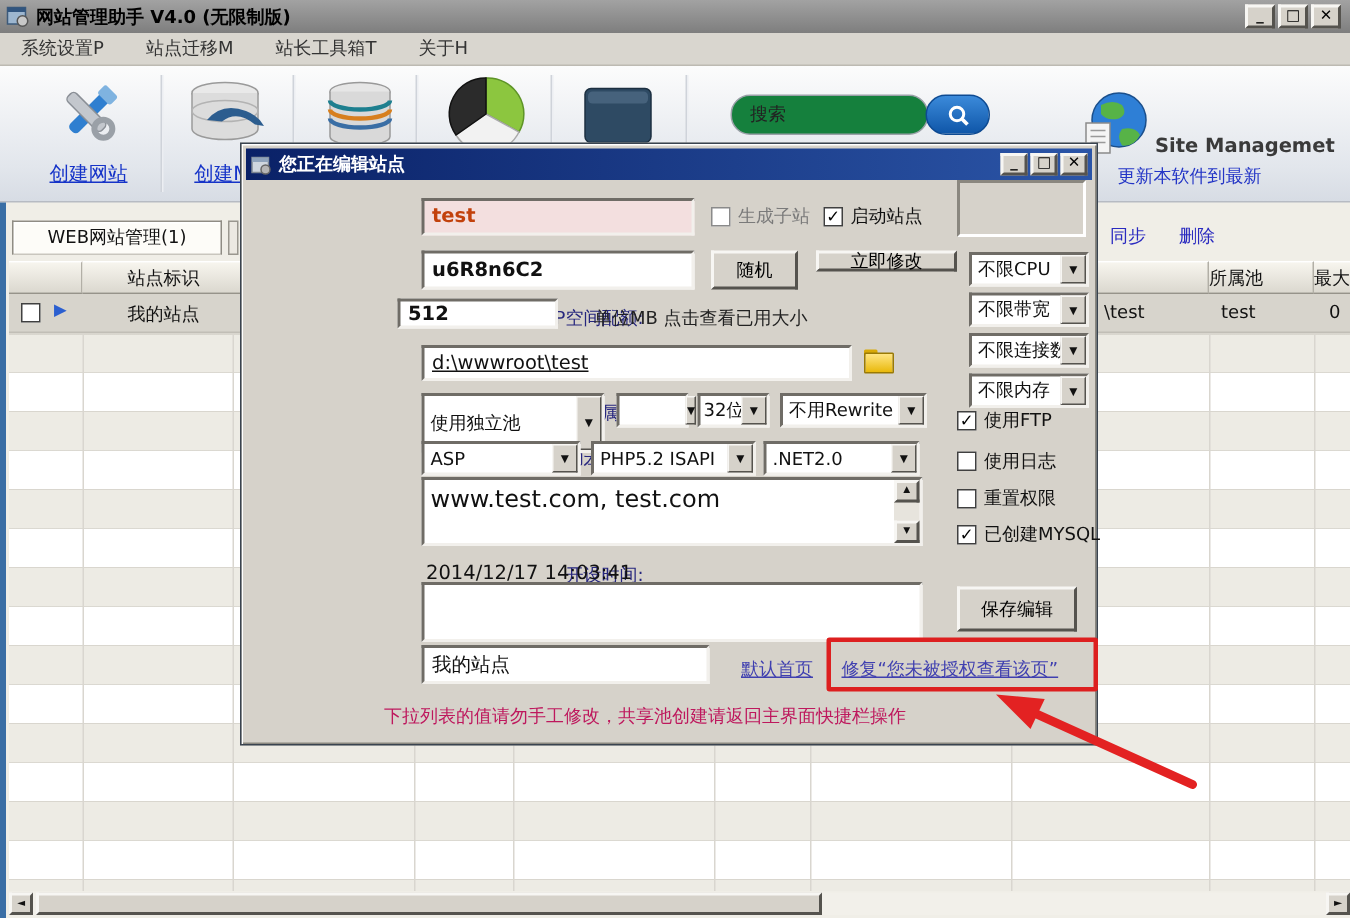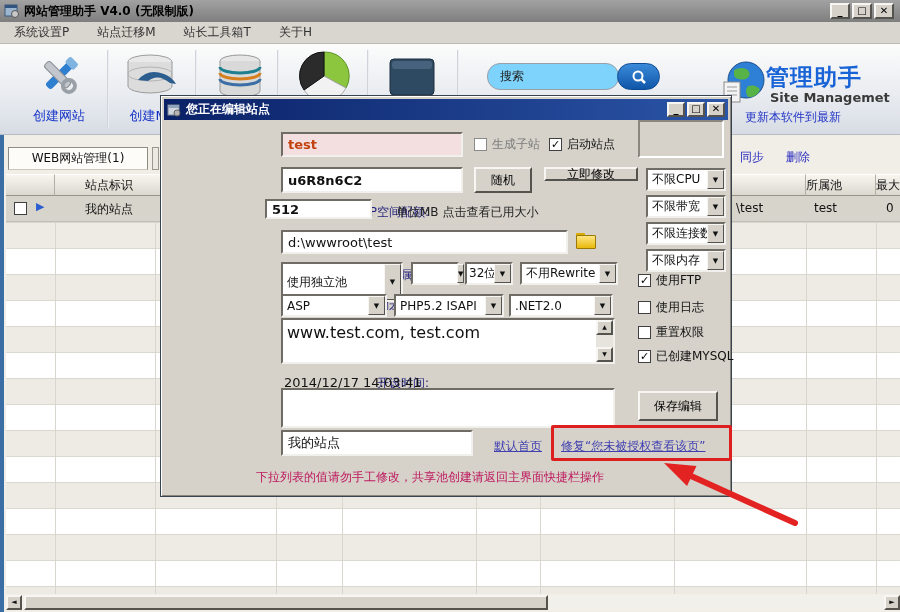--- a/index.html
+++ b/index.html
@@ -17,23 +17,23 @@
   .winbtn{ width:20px; height:16px; background:#d6d2ca; border:2px solid;
     border-color:#f7f6f3 #55534e #55534e #f7f6f3; font-size:10px; line-height:11px;
     text-align:center; font-weight:bold; color:#000; }
   .menubar{ left:0; top:22px; width:900px; height:22px; background:#d9d6cf;
     display:flex; align-items:center; gap:28px; padding-left:14px; color:#333;
     border-bottom:1px solid #bdbab2;}
   .toolbar{ left:0; top:44px; width:900px; height:91px;
     background:linear-gradient(180deg,#fcfcfc,#e2e6ec 75%,#d7dce4);
     border-bottom:1px solid #b7bbc3; }
   .tbsep{ top:50px; width:1px; height:78px; background:#eceef2; box-shadow:-1px 0 0 #cfd3da; }
-  .tbbtn{ text-align:center; color:#1533c8; }
+  .tbbtn{ text-align:center; color:#1533c8;text-decoration:underline; }
   .tbbtn .lab{ margin-top:4px; font-size:13px; }
-  .searchbox{ left:487px; top:63px; width:132px; height:27px; background:#7dd3fc;
+  .searchbox{ left:487px; top:63px; width:132px; height:27px; background:#15803d;
     border:1px solid #9aa0a8; border-radius:13px; line-height:25px; padding-left:12px; color:#222; }
   .searchbtn{ left:617px; top:63px; width:43px; height:27px; border-radius:14px;
     background:linear-gradient(180deg,#3b8ada,#0f56a8); border:1px solid #0d4a92;
     display:flex; align-items:center; justify-content:center; }
   .logo-title{ left:766px; top:62px; font-size:23px; font-weight:bold; color:#1863d6;
     letter-spacing:1px; white-space:nowrap; }
   .logo-sub{ left:770px; top:90px; font-size:13px; font-weight:bold; color:#3a3a3a; white-space:nowrap;}
   .updatelink{ left:745px; top:109px; color:#2335c6; white-space:nowrap; }
   
   .leftstrip{ left:0; top:135px; width:4px; height:477px; background:#3a6ea5; }
@@ -188,21 +188,20 @@
 
   <svg class="abs" style="left:722px; top:60px;" width="44" height="46">
     <circle cx="24" cy="20" r="18" fill="#2e7fd6" stroke="#1a4f8c"></circle>
     <path d="M12 10 q8 -4 14 0 q4 6 -2 9 q-8 2 -12 -3 z" fill="#57b347"></path>
     <path d="M26 26 q9 -2 12 4 q-4 8 -12 7 q-4 -6 0 -11z" fill="#57b347"></path>
     <rect x="2" y="22" width="16" height="20" fill="#f4f4f4" stroke="#8a8a8a"></rect>
     <line x1="5" y1="27" x2="15" y2="27" stroke="#9a9a9a"></line>
     <line x1="5" y1="31" x2="15" y2="31" stroke="#9a9a9a"></line>
     <line x1="5" y1="35" x2="15" y2="35" stroke="#9a9a9a"></line>
   </svg>
-  <div class="abs logo-title">管理助手</div>
   <div class="abs logo-sub">Site Managemet</div>
   <div class="abs updatelink">更新本软件到最新</div>
 
   <div class="abs leftstrip"></div>
   <div class="abs tab">WEB网站管理(1)</div>
   <div class="abs tabsliver"></div>
   <div class="abs actions">
     <span>同步</span>
     <span>删除</span>
   </div>
@@ -273,21 +272,21 @@
 
     <div class="lbl" style="top:108px;">FTP空间配额:</div>
     <div class="inp" style="left:104px; top:103px; width:107px; height:20px;">512</div>
     <div class="abs" style="left:235px; top:108px; color:#222; white-space:nowrap;">单位MB 点击查看已用大小</div>
     <div class="dd" style="left:485px; top:99px; width:80px; height:23px;">
       <span class="v">不限带宽</span>
       <span class="b">▼</span>
     </div>
 
     <div class="lbl" style="top:140px;">FTP根目录:</div>
-    <div class="inp" style="left:120px; top:134px; width:287px; height:24px; font-weight:normal;">d:\wwwroot\test</div>
+    <div class="inp" style="left:120px; top:134px; width:287px; height:24px; font-weight:normal;text-decoration:underline;">d:\wwwroot\test</div>
     <div class="folder"></div>
     <div class="dd" style="left:485px; top:126px; width:80px; height:23px;">
       <span class="v">不限连接数</span>
       <span class="b">▼</span>
     </div>
 
     <div class="lbl" style="top:171px;">站点所属池:</div>
     <div class="dd" style="left:120px; top:166px; width:122px; height:40px;">
       <span class="v">使用独立池</span>
       <span class="b">▼</span>

